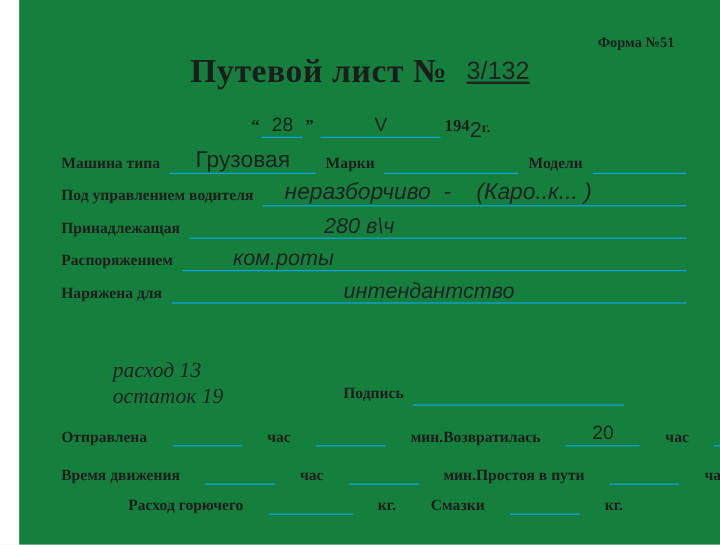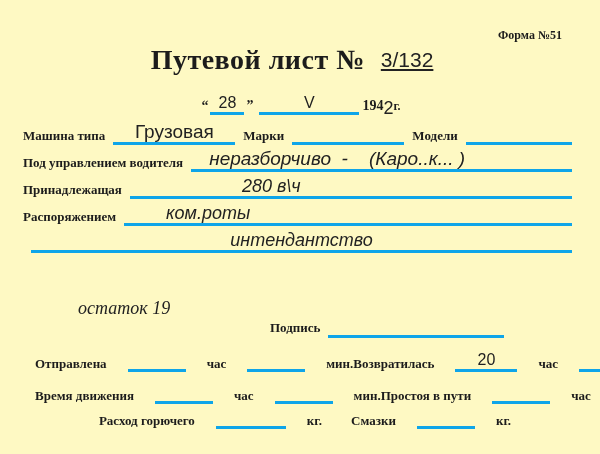--- a/index.html
+++ b/index.html
@@ -3,37 +3,37 @@
 <meta charset="utf-8">
 <style>
   * { margin:0; padding:0; box-sizing:border-box; }
   html,body { width:600px; height:454px; background:#ffffff; }
   body {
     font-family:"Liberation Serif", serif;
     color:#1c1c1c;
     position:relative;
     overflow:hidden;
   }
-  .sheet { position:absolute; inset:0; background:#fef9c3; }
+  .sheet { position:absolute; inset:0; background:#15803d;margin-left:16px; }
 
   
   .printed { font-weight:bold; font-size:13px; white-space:nowrap; }
 
   
   .hand {
     font-family:"Liberation Sans", sans-serif;
     font-weight:400;
     color:#222;
     white-space:pre;
     line-height:1;
   }
 
   
   .fld {
-    border-bottom:3px solid #0ea5e9;
+    border-bottom:1px solid #0ea5e9;
     display:inline-flex;
     align-items:flex-end;
     justify-content:center;
     height:100%;
     padding-bottom:1px;
   }
   .fld.left   { justify-content:flex-start; }
   .fld.grow   { flex:1 1 auto;font-style:italic; }
 
   .form-no { position:absolute; top:28px; right:38px; font-weight:bold; font-size:12px; }
@@ -50,21 +50,21 @@
     display:flex; justify-content:center; align-items:flex-end;
     font-weight:bold; font-size:14px;
   }
   .date-row .q { padding:0 2px 1px 2px; }
   .date-day   { width:34px; }
   .date-month { width:100px; margin-left:4px; }
   .date-year  { margin-left:3px; padding-bottom:1px; }
   .date-year-digit { font-size:18px; position:relative; top:2px; }
   .date-suffix { padding-bottom:1px; font-size:12px; }
 
-  .fields { position:absolute; top:118px; left:23px; right:28px; }
+  .fields { position:absolute; top:118px; left:35px; right:28px; }
   .frow { display:flex; align-items:flex-end; height:27px; }
   .frow .printed { padding-bottom:1px; }
   .gap-s { margin-left:8px; }
 
   .w120 { width:122px; } .w110 { width:112px; } .w95 { width:97px; } .w100 { width:100px; }
 
   .val-lg { font-size:19px; }
   .val-md { font-size:18px; }
   .val-sm { font-size:16px; }
 
@@ -149,28 +149,30 @@
     </div>
 
     <div class="frow">
       <span class="printed">Распоряжением</span>
       <span class="fld grow left gap-s" style="padding-left:42px;">
         <span class="hand val-md">ком.роты</span>
       </span>
     </div>
 
     <div class="frow">
+      <span class="printed">Наряжена для</span>
       <span class="fld grow gap-s">
         <span class="hand val-md">интендантство</span>
       </span>
     </div>
 
   </div>
 
   <div class="notes">
+    <div>расход 13</div>
     <div>остаток 19</div>
   </div>
 
   <div class="sig-row">
     <span class="printed">Подпись</span>
     <span class="fld sig-line"></span>
   </div>
 
   <div class="trow row-departed">
     <div class="tgroup">

